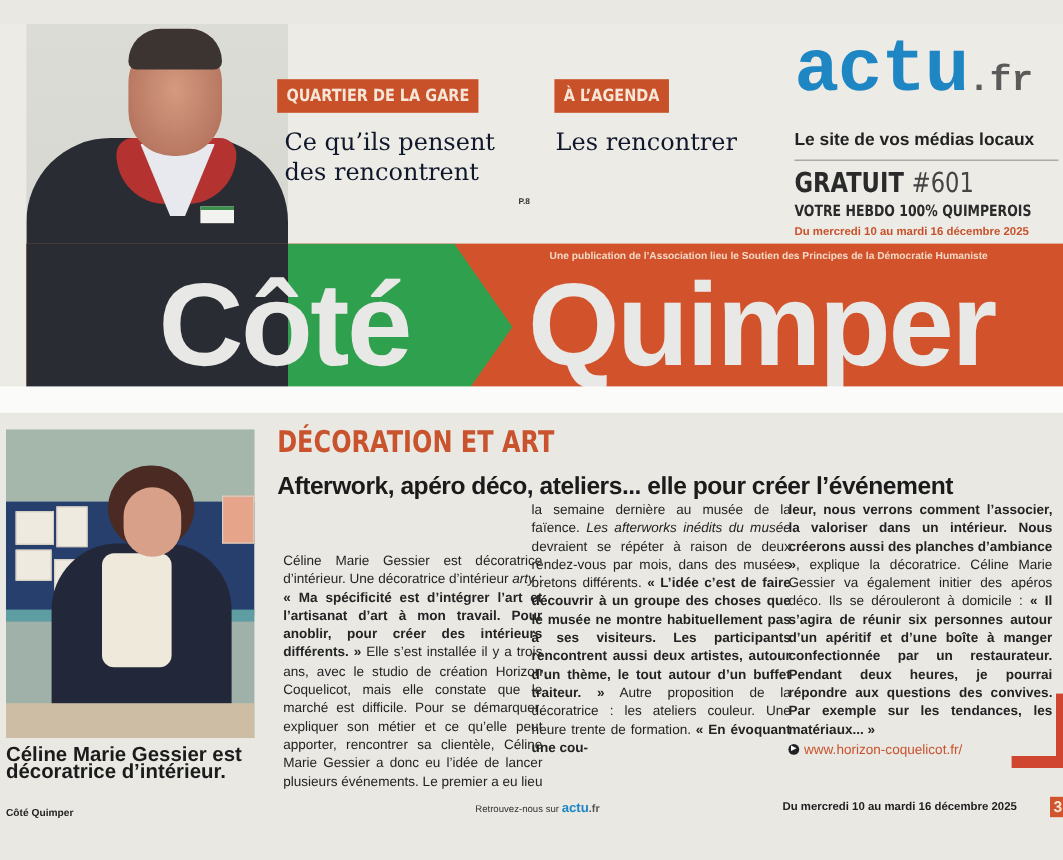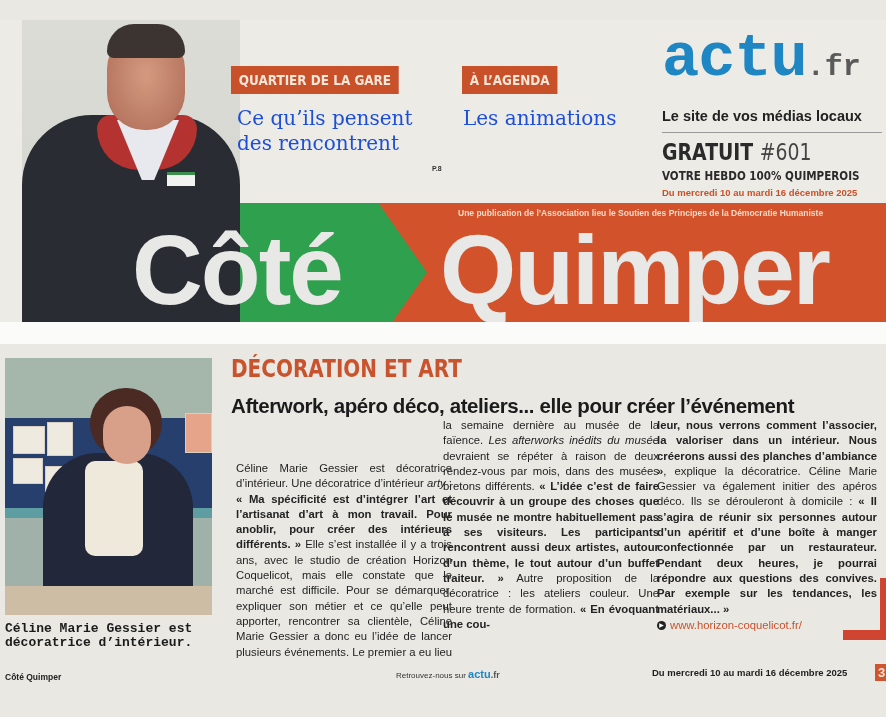--- a/index.html
+++ b/index.html
@@ -49,21 +49,21 @@
 
   .kicker {
     position: absolute; top: 46px; height: 28px; padding: 0 9px;
     background: #c9512a; color: #f5e6d8;
     font-family: "DejaVu Sans", sans-serif; font-weight: bold;
     font-size: 14px; line-height: 28px; letter-spacing: 0px;
     transform: scaleX(0.86); transform-origin: left center;
   }
   .teaser {
     position: absolute; top: 86px;
-    font-family: "DejaVu Serif", serif; font-size: 20px; line-height: 25px; color: #1d4ed8;
+    font-family: "DejaVu Serif", serif; font-size: 20px; line-height: 25px; color: #0f172a;
   }
   .page-ref { position: absolute; left: 432px; top: 145px; font-size: 7px; font-weight: bold; color: #333; }
 
   .brand { position: absolute; left: 662px; top: 0px; width: 224px; }
   .brand .logo {
     font-family: Liberation Mono, monospace; font-weight: bold;
     font-size: 62px; line-height: 78px; color: #1f86c4; letter-spacing: -1px;
   }
   .brand .logo .tld { font-size: 30px; color: #5a5a5a; letter-spacing: 0; }
   .brand .tagline { font-size: 14.5px; font-weight: bold; color: #222; margin-top: 2px; white-space: nowrap; }
@@ -113,21 +113,21 @@
   .article-photo .poster { position: absolute; background: #eeeae0; border: 1px solid #d7d0c2; }
   .article-photo .shelf { position: absolute; left: 0; top: 150px; width: 207px; height: 10px; background: #5e9ea2; }
   .article-photo .woman-hair { position: absolute; left: 85px; top: 30px; width: 72px; height: 70px; border-radius: 36px; background: #4a2a22; }
   .article-photo .woman-face { position: absolute; left: 98px; top: 48px; width: 48px; height: 58px; border-radius: 24px; background: #d8a088; }
   .article-photo .woman-body { position: absolute; left: 38px; top: 95px; width: 150px; height: 140px; border-radius: 55px 55px 0 0; background: #23273a; }
   .article-photo .blouse { position: absolute; left: 80px; top: 103px; width: 58px; height: 95px; border-radius: 10px; background: #efe9dc; }
   .article-photo .table { position: absolute; left: 0; top: 228px; width: 207px; height: 30px; background: #cdbda4; }
 
   .caption {
     position: absolute; left: 5px; top: 622px; width: 215px;
-    font-size: 13px; font-weight: bold; line-height: 14px; color: #1b1b1b; font-family: Liberation Mono, monospace;
+    font-size: 17px; font-weight: bold; line-height: 14px; color: #1b1b1b;
   }
   .section-label {
     position: absolute; left: 231px; top: 354px;
     font-family: "DejaVu Sans", sans-serif; font-weight: bold; font-size: 25px; color: #c9532d;
     transform: scaleX(0.80); transform-origin: left center; white-space: nowrap; line-height: 30px;
   }
   .headline {
     position: absolute; left: 231px; top: 394px;
     font-family: "Liberation Sans", sans-serif; font-weight: bold; font-size: 20.5px; color: #1b1b1b;
     letter-spacing: -0.4px; white-space: nowrap; line-height: 24px;
@@ -179,21 +179,21 @@
 
   <div class="kicker" style="left:231px;">QUARTIER DE LA GARE</div>
   <div class="teaser" style="left:237px;">
     <div>Ce qu’ils pensent</div>
     <div>des rencontrent</div>
   </div>
   <div class="page-ref">P.8</div>
 
   <div class="kicker" style="left:462px;">À L’AGENDA</div>
   <div class="teaser" style="left:463px;">
-    <div>Les animations</div>
+    <div>Les rencontrer</div>
   </div>
 
   <div class="brand">
     <div class="logo"><span>actu</span><span class="tld">.fr</span></div>
     <div class="tagline">Le site de vos médias locaux</div>
     <div class="rule"></div>
     <div class="gratuit"><span>GRATUIT</span> <span class="num">#601</span></div>
     <div class="hebdo">VOTRE HEBDO 100% QUIMPEROIS</div>
     <div class="dates">Du mercredi 10 au mardi 16 décembre 2025</div>
   </div>

